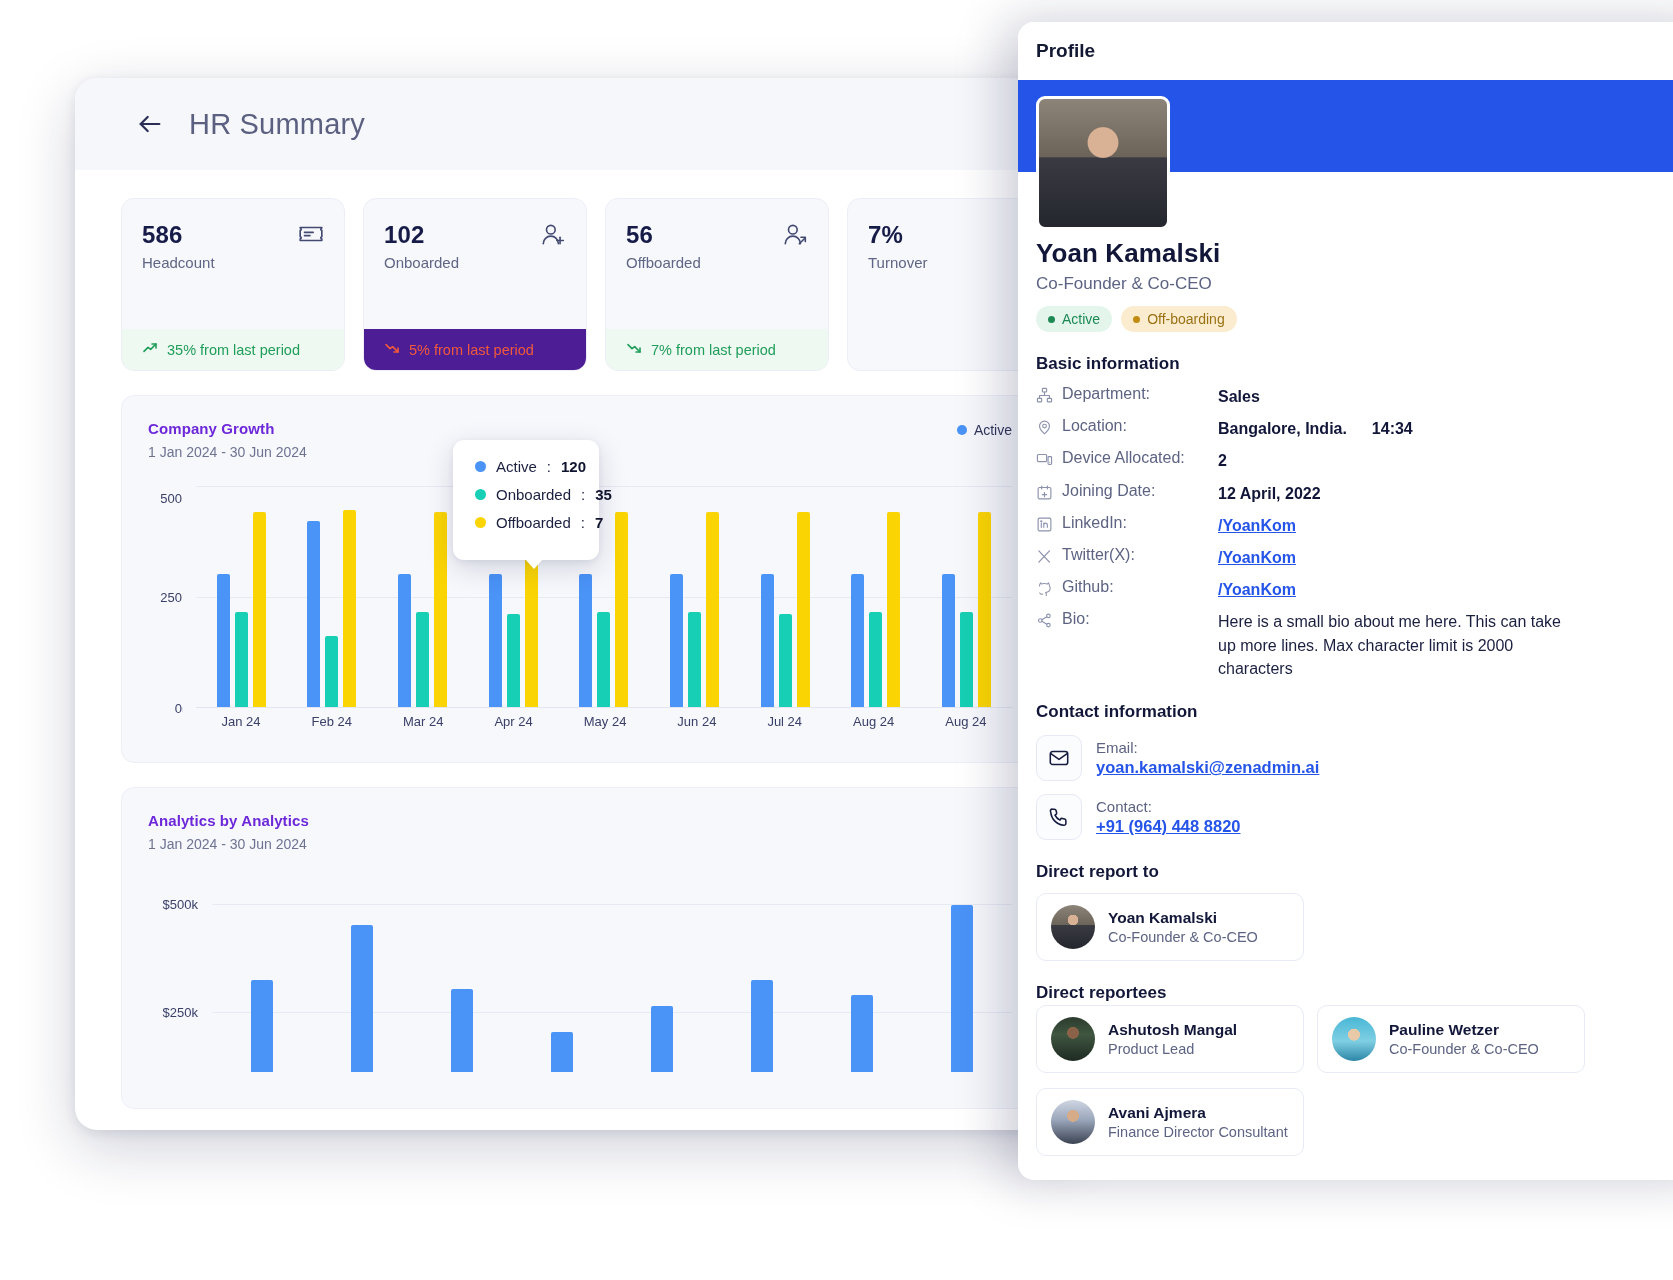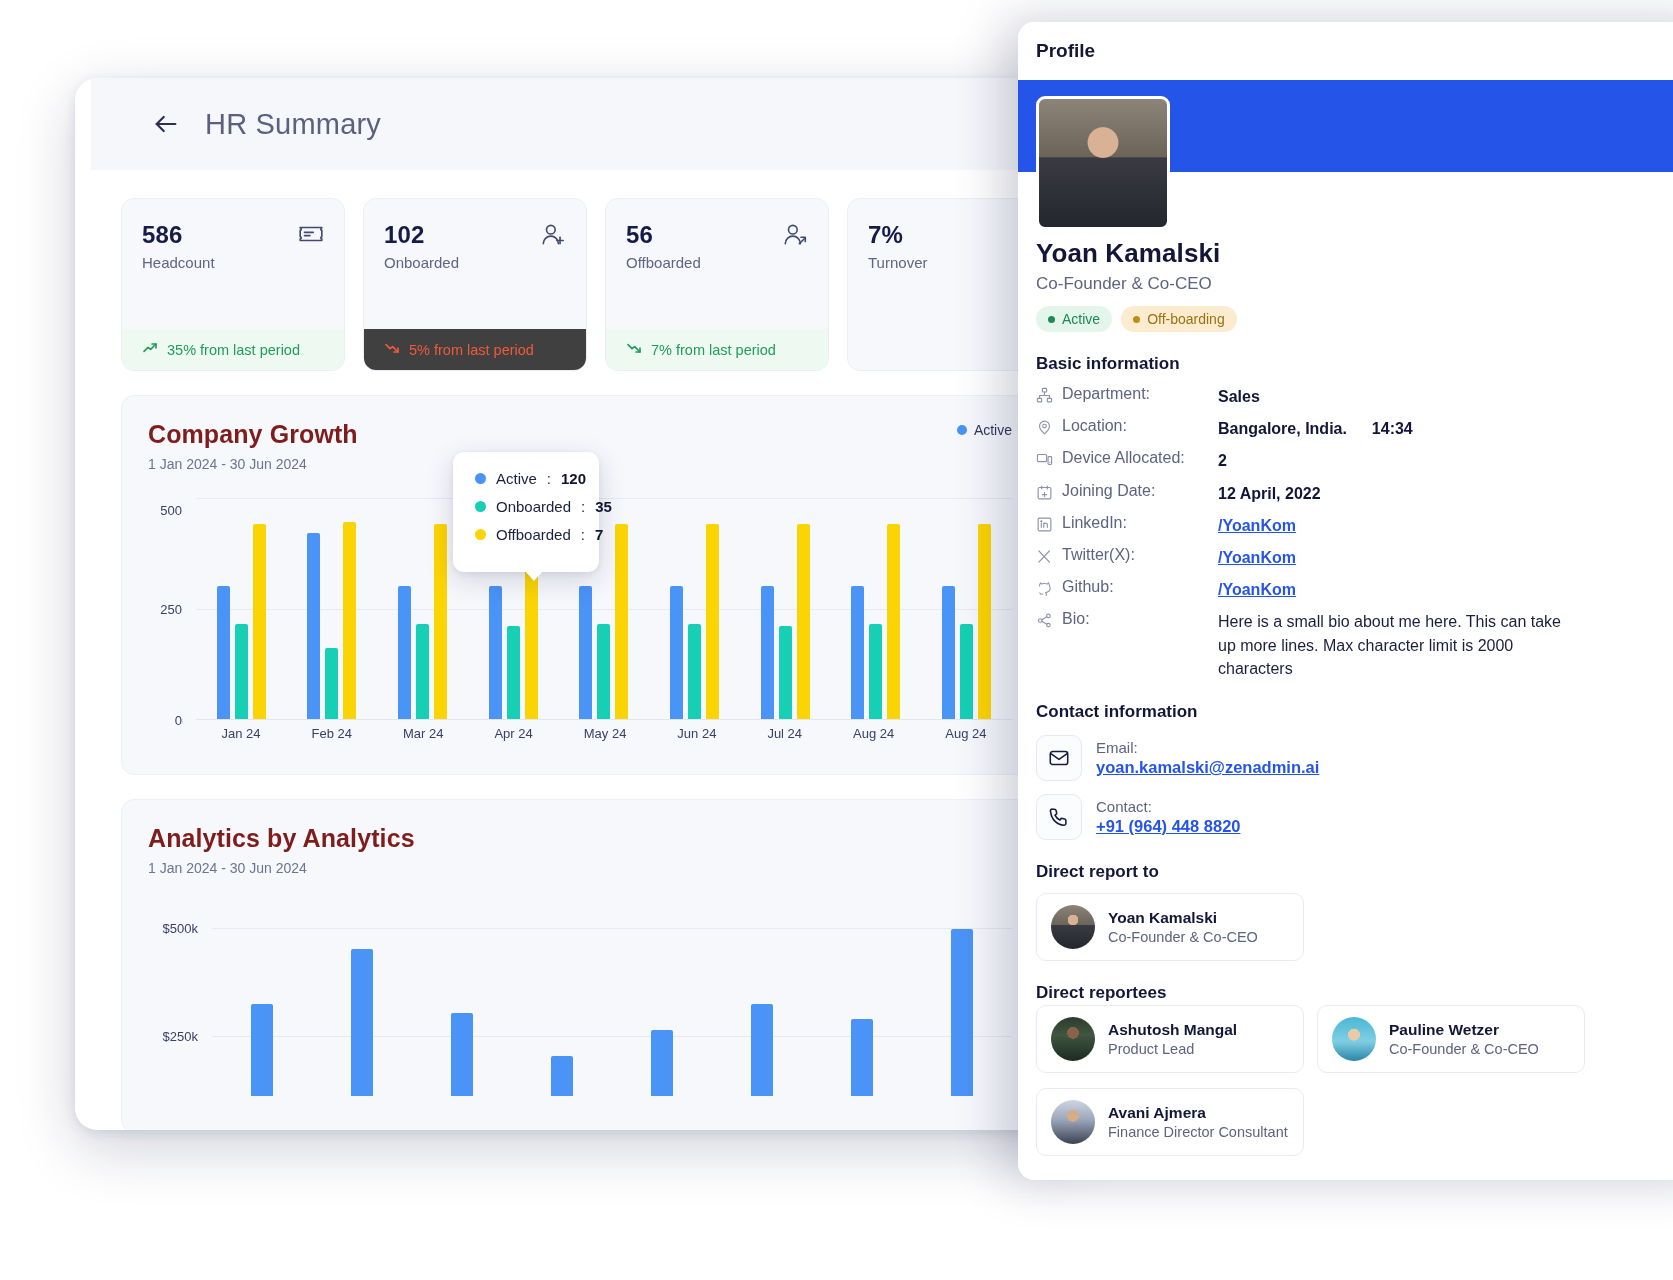--- a/index.html
+++ b/index.html
@@ -20,21 +20,20 @@
     border-radius: 22px;
     box-shadow: 0 18px 60px rgba(20,25,70,.20), 0 3px 12px rgba(20,25,70,.10);
     overflow: hidden;
   }
   .dash-header {
     height: 92px;
     background: #f6f7fb;
     display: flex; align-items: center;
     padding: 0 60px;
     gap: 24px;
-    margin-left: 16px;
   }
   .back-arrow {
     width: 30px; height: 30px;
     color: #2b2f55;
     display: flex; align-items: center; justify-content: center;
     cursor: pointer;
   }
   .page-title {
     font-size: 29px; font-weight: 400;
     color: #5b6080;
@@ -62,32 +61,32 @@
   .kpi-label { font-size: 15px; color: #5f6584; margin-top: 5px; }
   .kpi-delta {
     position: absolute; left: 0; bottom: 0;
     width: 100%;
     padding: 11px 20px;
     display: flex; align-items: center; gap: 9px;
     font-size: 14.5px;
     border-radius: 0 0 12px 12px;
   }
   .kpi-delta.up { background: #eef9f2; color: #1f9d59; }
-  .kpi-delta.down { background: #404040; color: #f1593b; }
+  .kpi-delta.down { background: #4c1d95; color: #f1593b; }
 
   
   .panel {
     margin: 24px 46px 0 46px;
     background: #f7f8fc;
     border: 1px solid #edeff7;
     border-radius: 13px;
     padding: 24px 26px 16px 26px;
     position: relative;
   }
-  .panel-title { font-size: 25px; font-weight: 600; color: #7f1d1d; letter-spacing: .1px; }
+  .panel-title { font-size: 15px; font-weight: 600; color: #6d28d9; letter-spacing: .1px; }
   .panel-sub { font-size: 14px; color: #6d7391; margin-top: 7px; }
   .panel-legend {
     position: absolute; right: 26px; top: 26px;
     display: flex; gap: 18px; align-items: center;
     font-size: 14px; color: #30365c;
   }
   .legend-item { display: flex; align-items: center; gap: 7px; }
   .legend-dot { width: 10px; height: 10px; border-radius: 50%; display: inline-block; }
 
   

